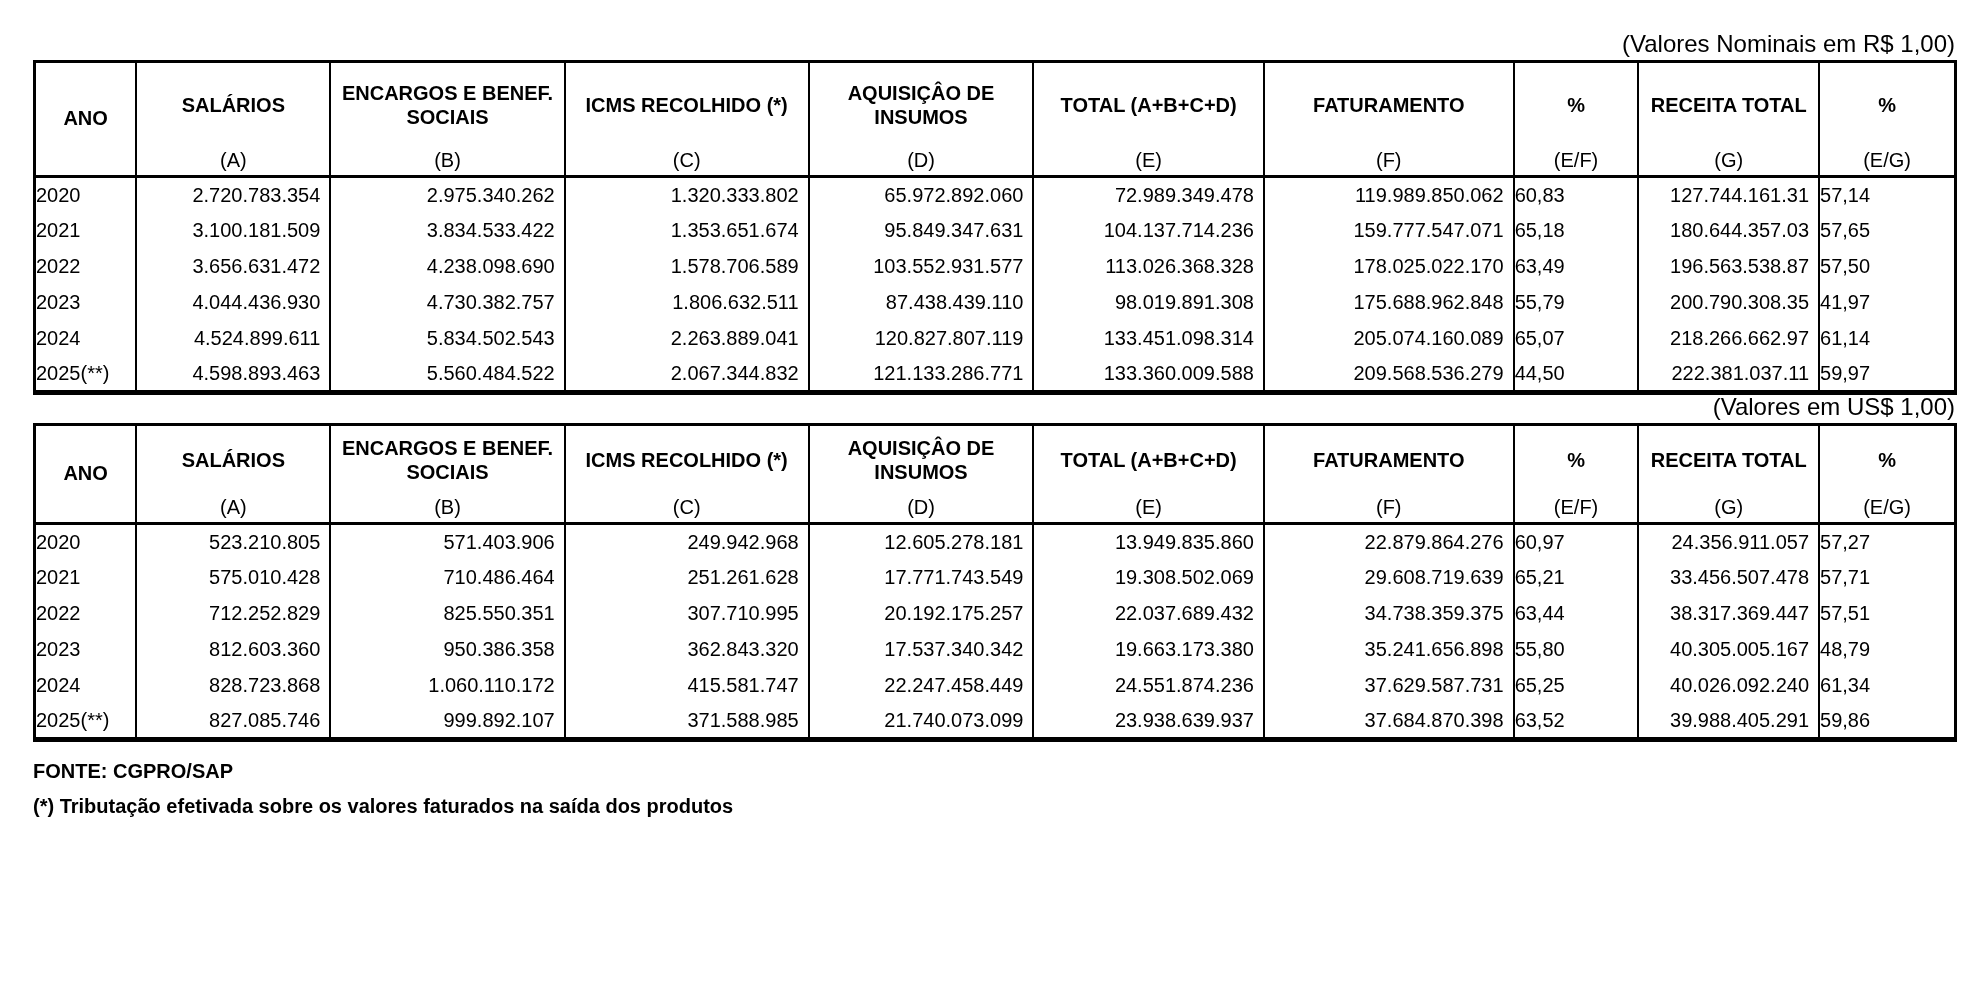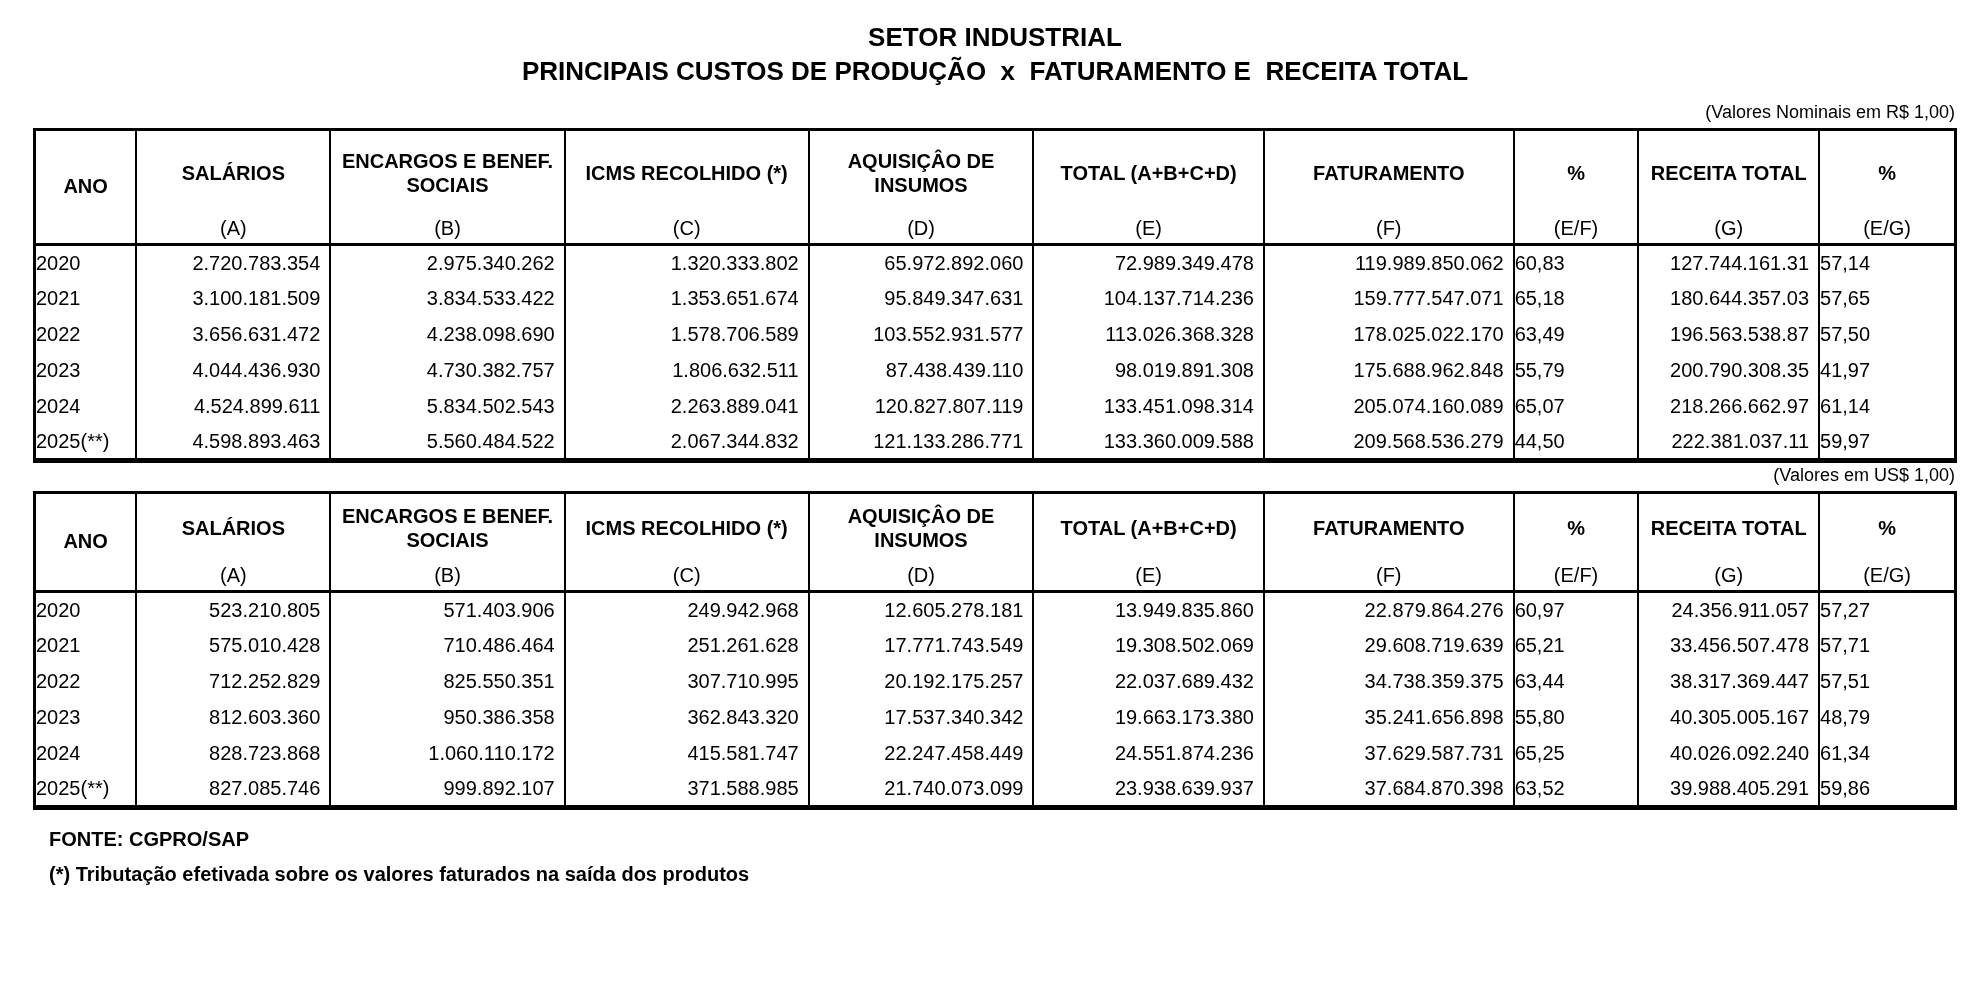--- a/index.html
+++ b/index.html
@@ -11,21 +11,21 @@
   * { box-sizing: border-box; }
   .page { padding: 20px 31px 0 33px; }
 
   .title-block { text-align: center; }
   .title-line {
     font-weight: bold; font-size: 26px; line-height: 34px;
     white-space: pre-wrap;
   }
 
   .caption {
-    text-align: right; font-size: 18px; line-height: 24px;
+    text-align: right; font-size: 24px; line-height: 24px;
     margin: 0 2px 4px 0;
   }
   .caption.first { margin-top: 12px; }
   .caption.second { }
 
   table.data-table {
     width: 100%; border-collapse: collapse; table-layout: fixed;
     border: 3px solid #000; border-bottom-width: 5px;
   }
   col:nth-child(1)  { width: 5.3%; }
@@ -48,32 +48,28 @@
   .hlabel {
     flex: 1; display: flex; align-items: center; justify-content: center;
     font-weight: bold; font-size: 20px; line-height: 24px;
     text-align: center; padding: 0 4px;
   }
   .hsub { font-weight: normal; font-size: 20px; line-height: 26px; text-align: center; padding-bottom: 2px; }
 
   td { height: 36px; font-size: 20px; text-align: right; padding-right: 9px; white-space: nowrap; }
   td:nth-child(1), td:nth-child(8), td:nth-child(10) { text-align: left; padding-right: 0; }
 
-  .footnotes { margin-top: 12px; margin-left: 16px; }
+  .footnotes { margin-top: 12px; }
   .footnote { font-weight: bold; font-size: 20px; line-height: 35px; }
 </style>
 </head>
 <body>
 
 <div class="page">
 
-  <div class="title-block">
-    <div class="title-line">SETOR INDUSTRIAL</div>
-    <div class="title-line">PRINCIPAIS CUSTOS DE PRODUÇÃO  x  FATURAMENTO E  RECEITA TOTAL</div>
-  </div>
 
   <div class="caption first">(Valores Nominais em R$ 1,00)</div>
 
   <table class="data-table first" data-table="0">
     <colgroup>
       <col>
         <col>
         <col>
         <col>
         <col>

